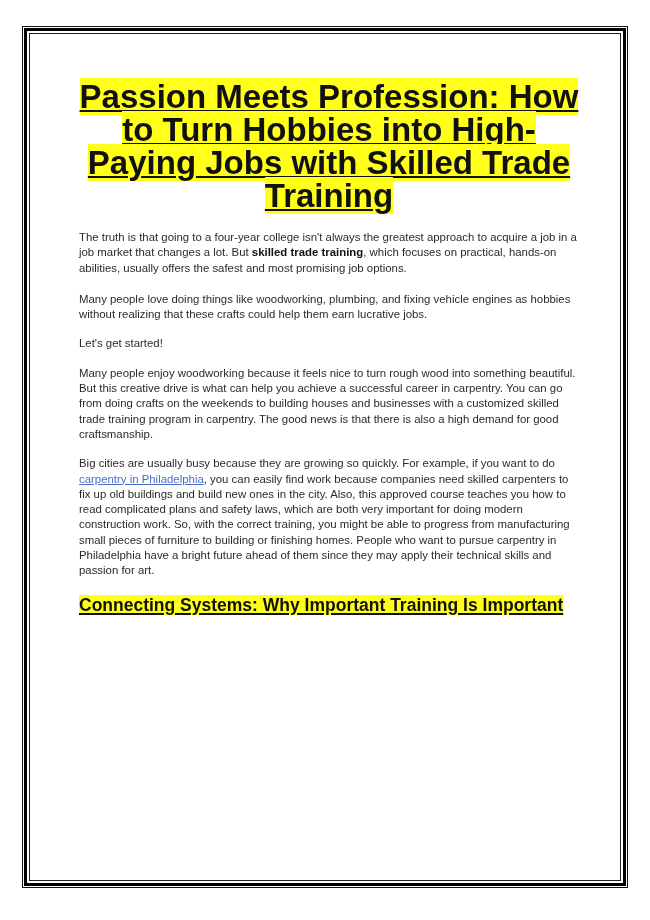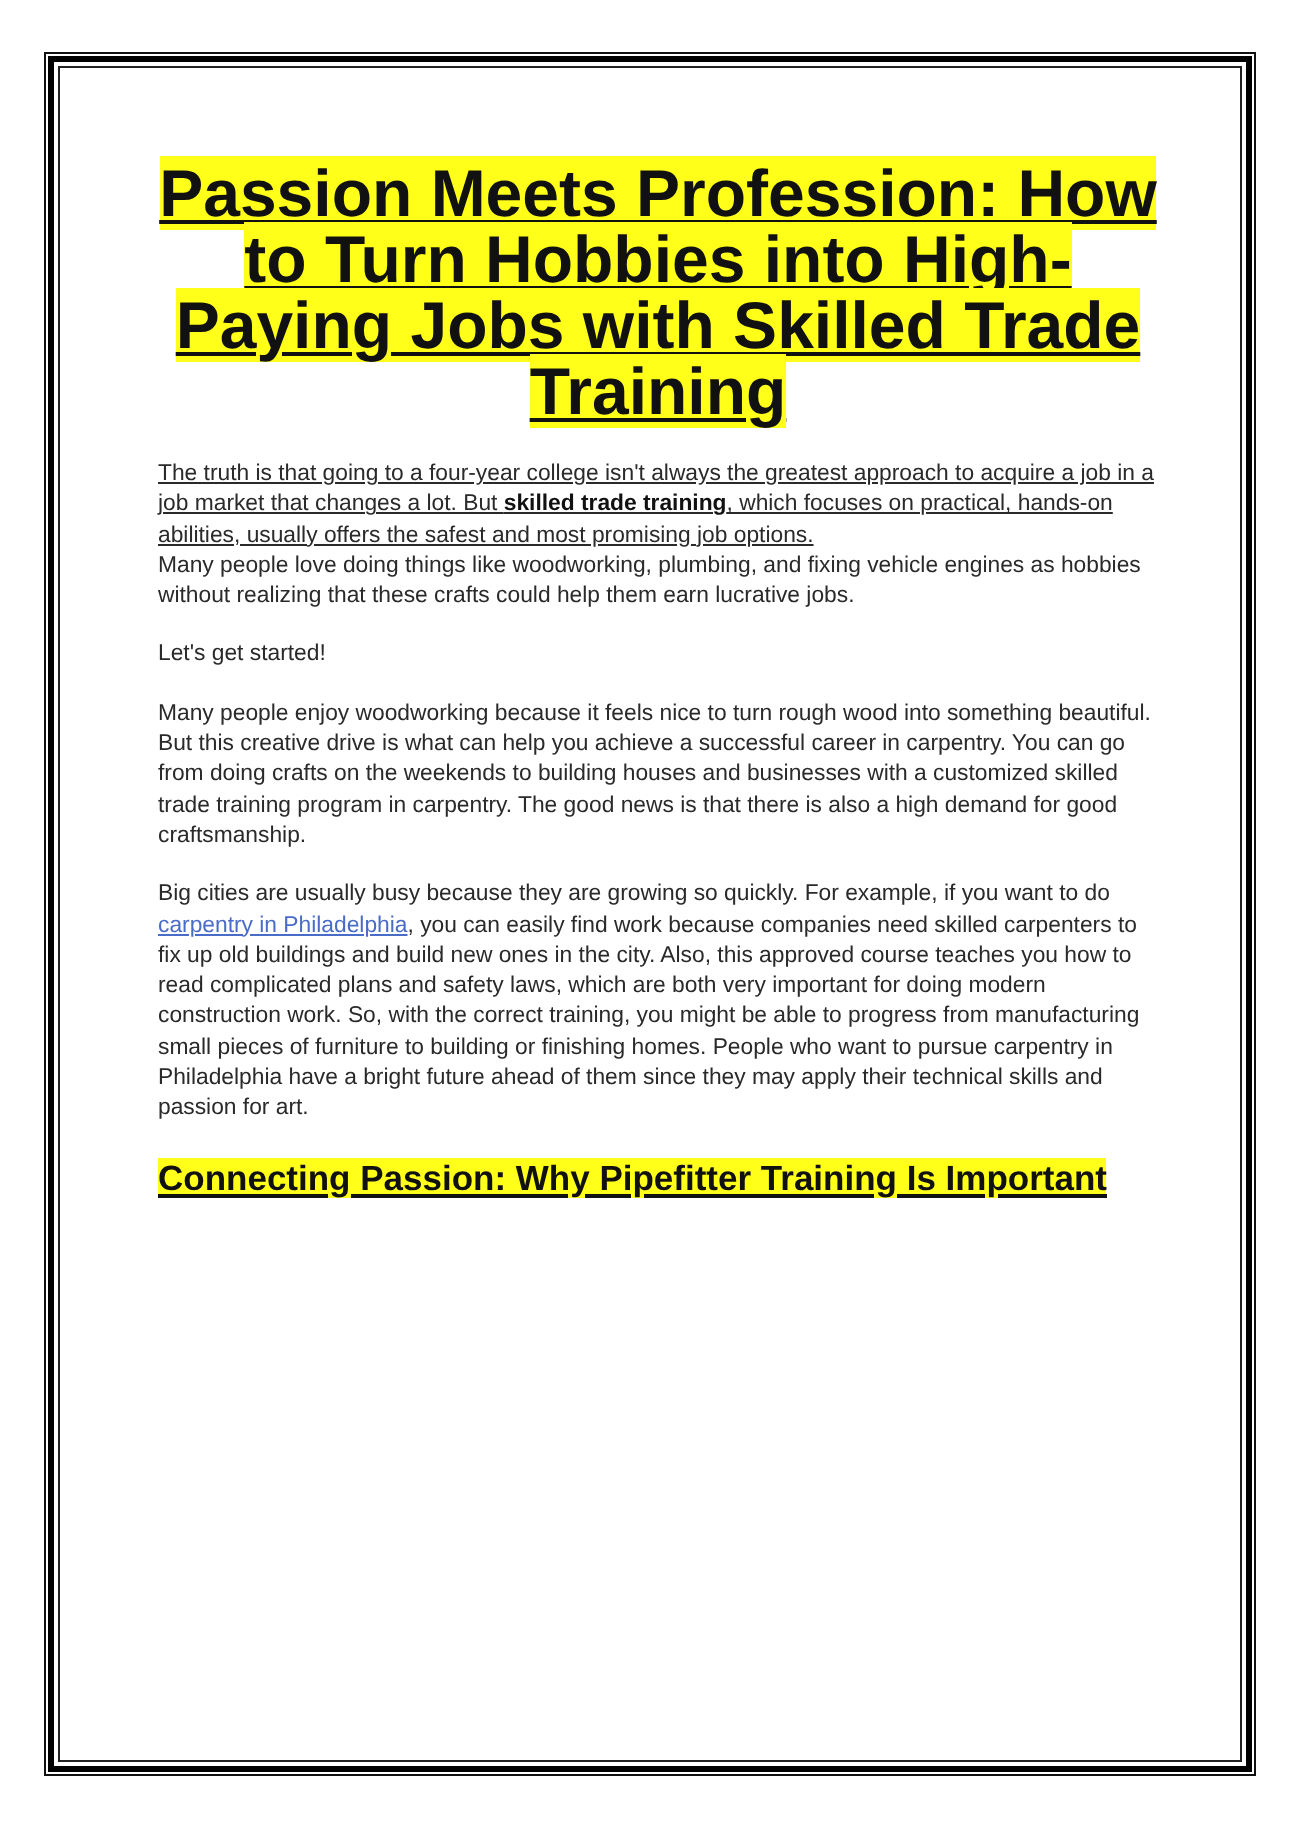--- a/index.html
+++ b/index.html
@@ -20,21 +20,21 @@
       position: absolute; left: 79px; top: 80px; width: 500px;
     }
     .title {
       text-align: center; font-weight: bold; font-size: 33px; line-height: 33px;
       margin: 0 0 18px 0; color: #111;
     }
     .hl {
       background: #ffff1a; text-decoration: underline; text-decoration-thickness: 2px; text-underline-offset: 2px;
     }
     p { margin: 0 0 14px 0; font-size: 11.4px; line-height: 15.3px; color: #2a2a2a; }
-    p.tight { margin-bottom: 0; text-decoration: underline; }
+    p.tight { margin-bottom: 16px; }
     .h2 {
       font-weight: bold; font-size: 17.5px; line-height: 25px; margin: 14px 0 12px 0; color: #111;
     }
     a.link { color: #4a6cc9; text-decoration: underline; margin-top: 10px; }
     b { color: #111; }
   </style>
 </head>
 <body>
 
 <div class="frame-outer"></div>
@@ -47,15 +47,15 @@
   </h1>
 
   <p class="tight"><span>The truth is that going to a four-year college isn't always the greatest approach to acquire a job in a job market that changes a lot. But </span><b>skilled trade training</b><span>, which focuses on practical, hands-on abilities, usually offers the safest and most promising job options.</span></p>
   <p>Many people love doing things like woodworking, plumbing, and fixing vehicle engines as hobbies without realizing that these crafts could help them earn lucrative jobs.</p>
   <p>Let's get started!</p>
 
   <p>Many people enjoy woodworking because it feels nice to turn rough wood into something beautiful. But this creative drive is what can help you achieve a successful career in carpentry. You can go from doing crafts on the weekends to building houses and businesses with a customized skilled trade training program in carpentry. The good news is that there is also a high demand for good craftsmanship.</p>
   <p><span>Big cities are usually busy because they are growing so quickly. For example, if you want to do </span><a class="link" href="#">carpentry in Philadelphia</a><span>, you can easily find work because companies need skilled carpenters to fix up old buildings and build new ones in the city. Also, this approved course teaches you how to read complicated plans and safety laws, which are both very important for doing modern construction work. So, with the correct training, you might be able to progress from manufacturing small pieces of furniture to building or finishing homes. People who want to pursue carpentry in Philadelphia have a bright future ahead of them since they may apply their technical skills and passion for art.</span></p>
 
   <h2 class="h2">
-    <span class="hl">Connecting Passion: Why Pipefitter Training Is Important</span>
+    <span class="hl">Connecting Systems: Why Important Training Is Important</span>
   </h2>
 </div>
 
 </body></html>

